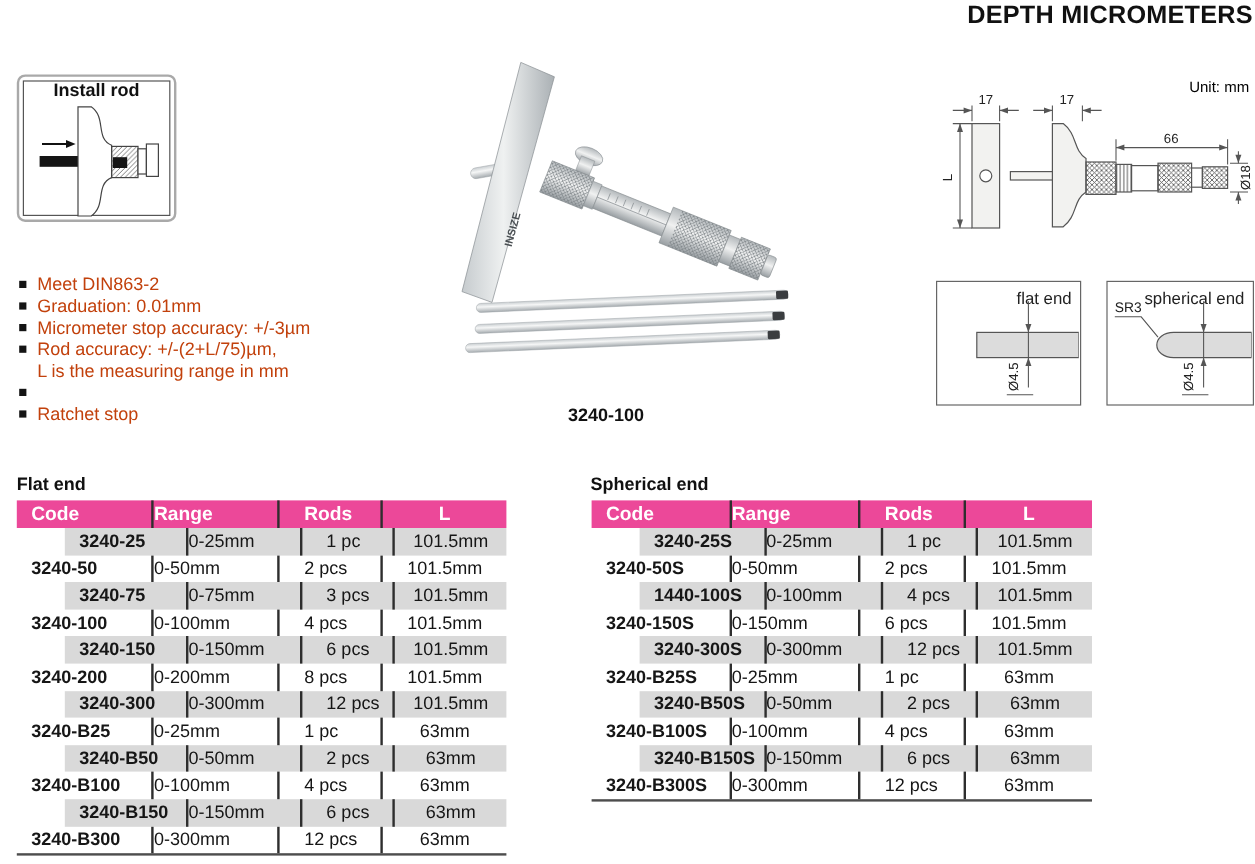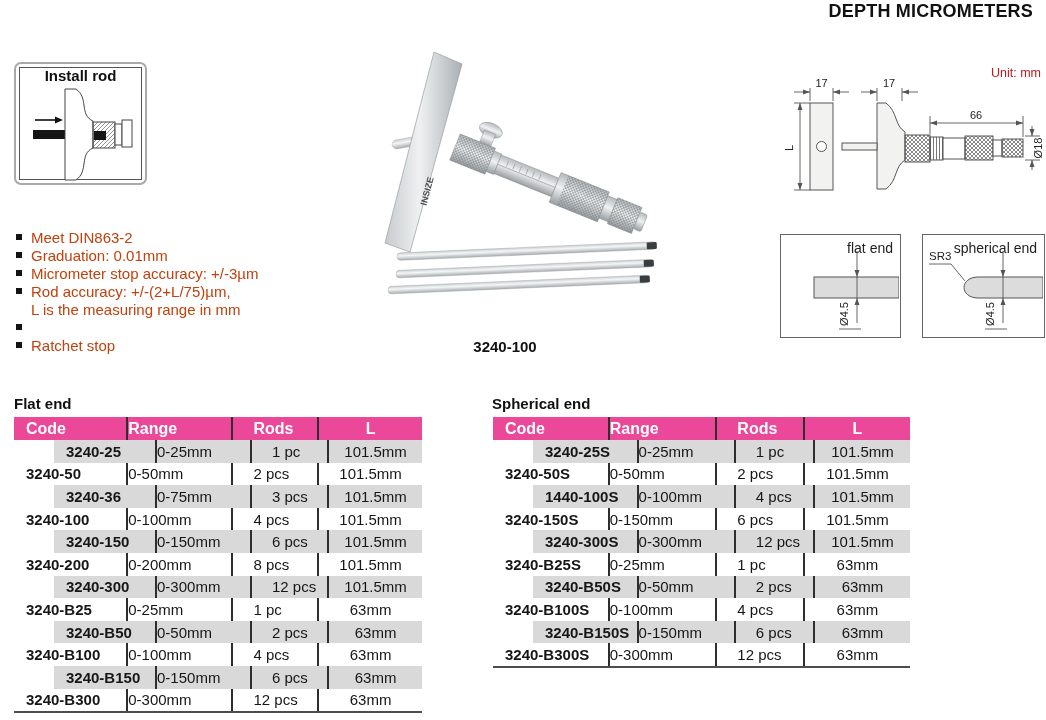--- a/index.html
+++ b/index.html
@@ -1,21 +1,21 @@
 <!DOCTYPE html>
 <html><head>
 <meta charset="utf-8">
 <style>
   html,body{margin:0;padding:0;background:#fff;}
   .page{position:relative;width:1046px;height:720px;background:#fff;overflow:hidden;
         font-family:"Liberation Sans",sans-serif;color:#1a1a1a;}
   .abs{position:absolute;}
   
-  .page-title{right:13px;top:1px;font-size:18px;font-weight:bold;letter-spacing:.2px;color:#111;}
-  .unit-label{left:991px;top:66px;font-size:12.5px;color:#b91c1c;}
+  .page-title{right:2px;top:1px;font-size:21px;font-weight:bold;letter-spacing:.2px;color:#111;}
+  .unit-label{left:991px;top:66px;font-size:12.5px;color:#000000;}
   
   .install-box{left:14px;top:62px;width:133px;height:123px;border:2px solid #a9a9a9;border-radius:7px;background:#fff;box-sizing:border-box;}
   .install-inner{position:absolute;left:3px;top:3px;right:3px;bottom:3px;border:1px solid #555;}
   .install-title{position:absolute;left:0;right:0;top:3px;text-align:center;font-size:15px;font-weight:bold;color:#111;}
   .install-svg{position:absolute;left:0;top:0;}
   
   .features{left:14px;top:228px;width:320px;}
   .feat{height:18px;display:flex;align-items:center;font-size:15px;color:#c2410c;}
   .feat .sq{width:6px;height:6px;background:#141414;margin:0 9px 0 2px;flex:none;}
   .feat.cont{padding-left:17px;}
@@ -295,21 +295,21 @@
         <div class="td c2">1 pc</div>
         <div class="td c3">101.5mm</div>
       </div>
       <div class="tr">
         <div class="td c0">3240-50</div>
         <div class="td c1">0-50mm</div>
         <div class="td c2">2 pcs</div>
         <div class="td c3">101.5mm</div>
       </div>
       <div class="tr alt">
-        <div class="td c0">3240-36</div>
+        <div class="td c0">3240-75</div>
         <div class="td c1">0-75mm</div>
         <div class="td c2">3 pcs</div>
         <div class="td c3">101.5mm</div>
       </div>
       <div class="tr">
         <div class="td c0">3240-100</div>
         <div class="td c1">0-100mm</div>
         <div class="td c2">4 pcs</div>
         <div class="td c3">101.5mm</div>
       </div>

